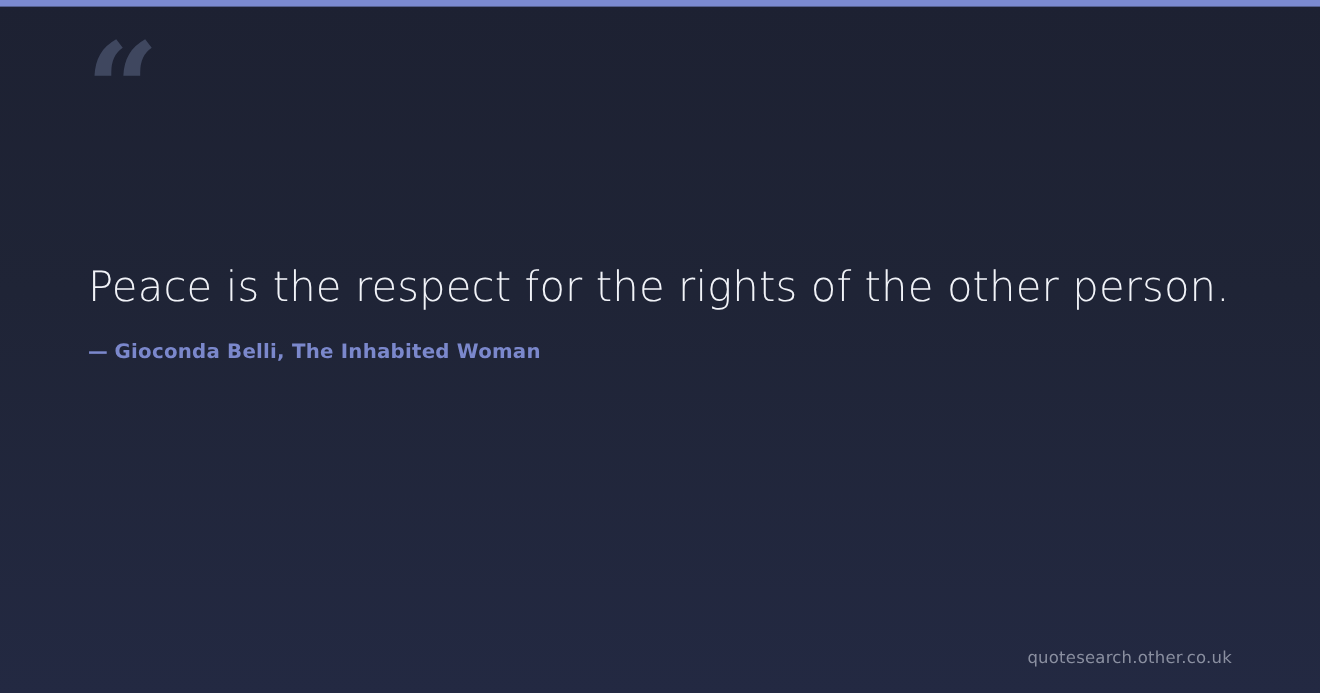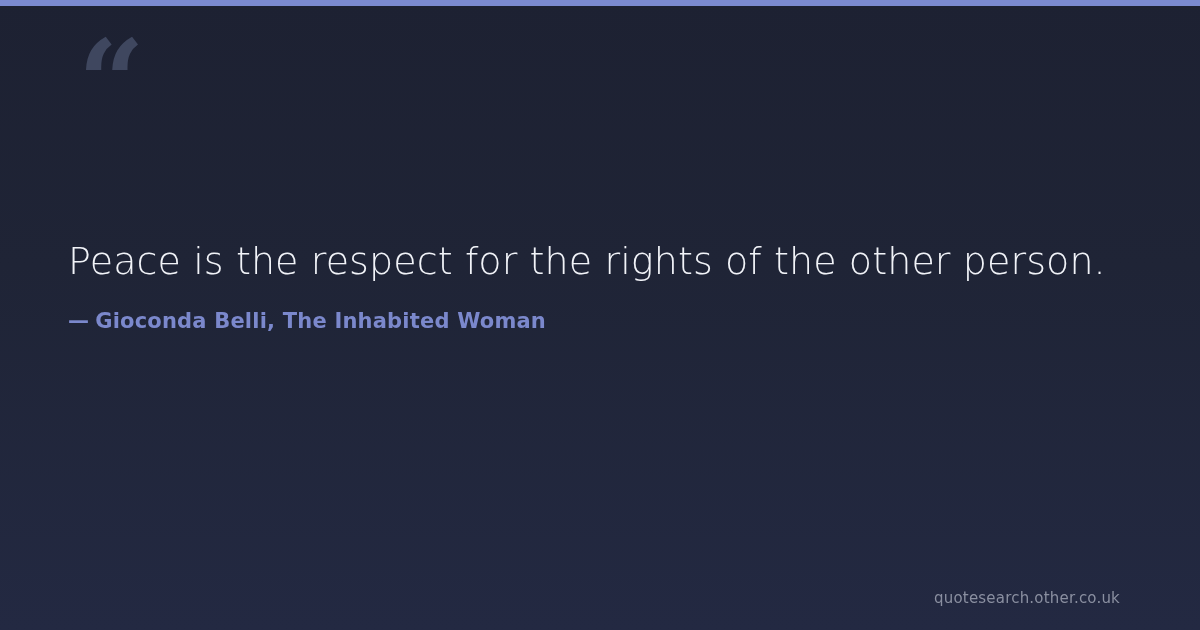--- a/index.html
+++ b/index.html
@@ -41,38 +41,38 @@
     font-size: 116px;
     font-weight: 700;
     line-height: 1;
     color: #3f475f;
     letter-spacing: -2px;
     user-select: none;
   }
 
   .content {
     position: absolute;
-    left: 68px;
+    left: 80px;
     right: 80px;
     top: 236px;
   }
 
   .quote-text {
     margin: 0;
     font-size: 38px;
     font-weight: 300;
     line-height: 1.32;
     color: #f1f3f8;
     letter-spacing: 0.1px;
     max-width: 1060px;
   }
 
   .attribution {
     margin: 22px 0 0 0;
-    font-size: 21px;
+    font-size: 18px;
     font-weight: 700;
     line-height: 1.3;
     color: #7b88cc;
     letter-spacing: 0.2px;
   }
 
   .attribution .dash {
     margin-right: 6px;
   }
 

